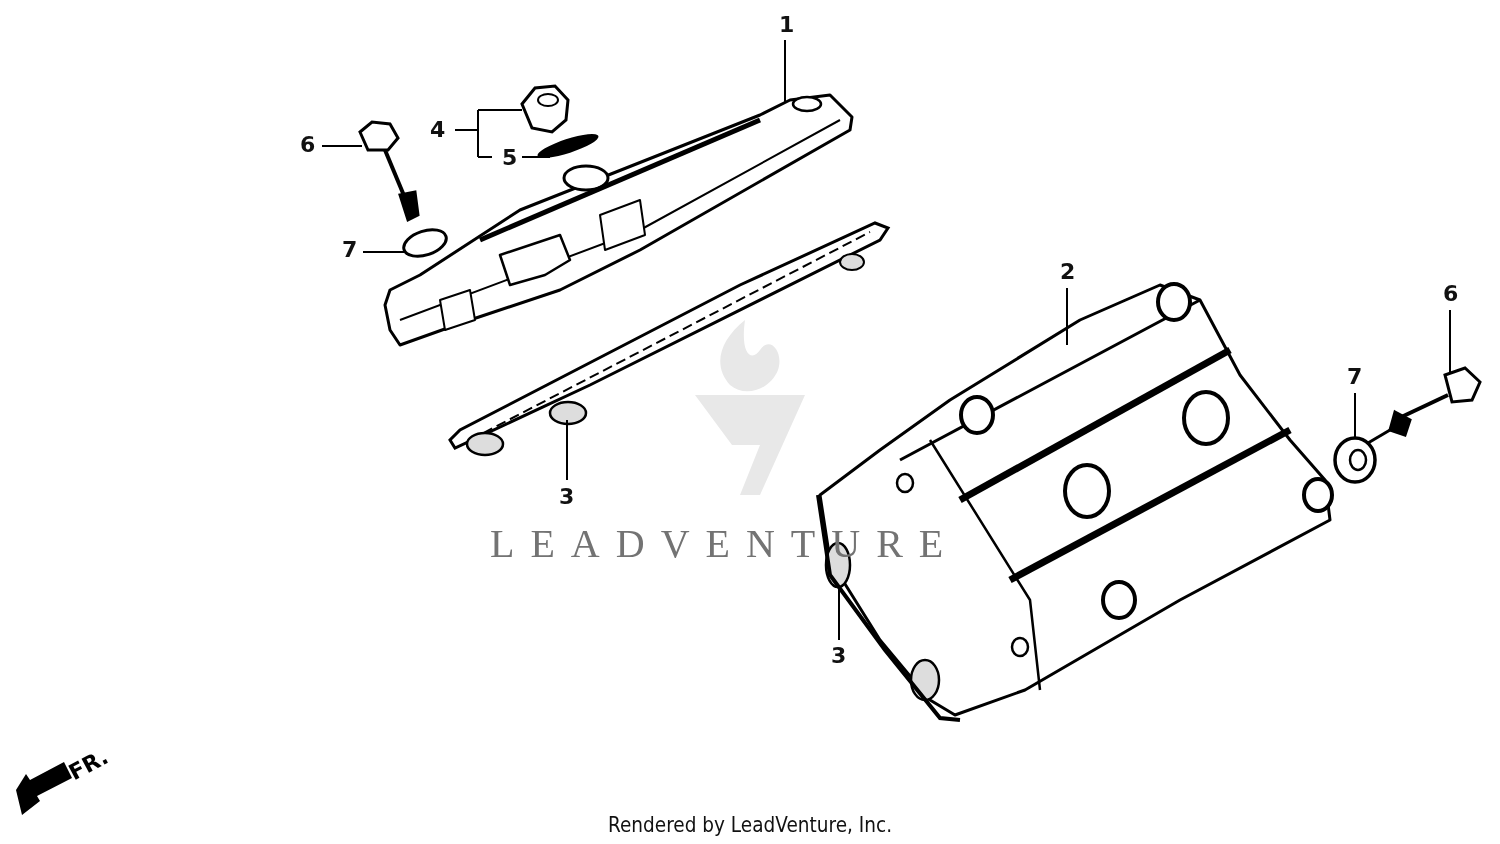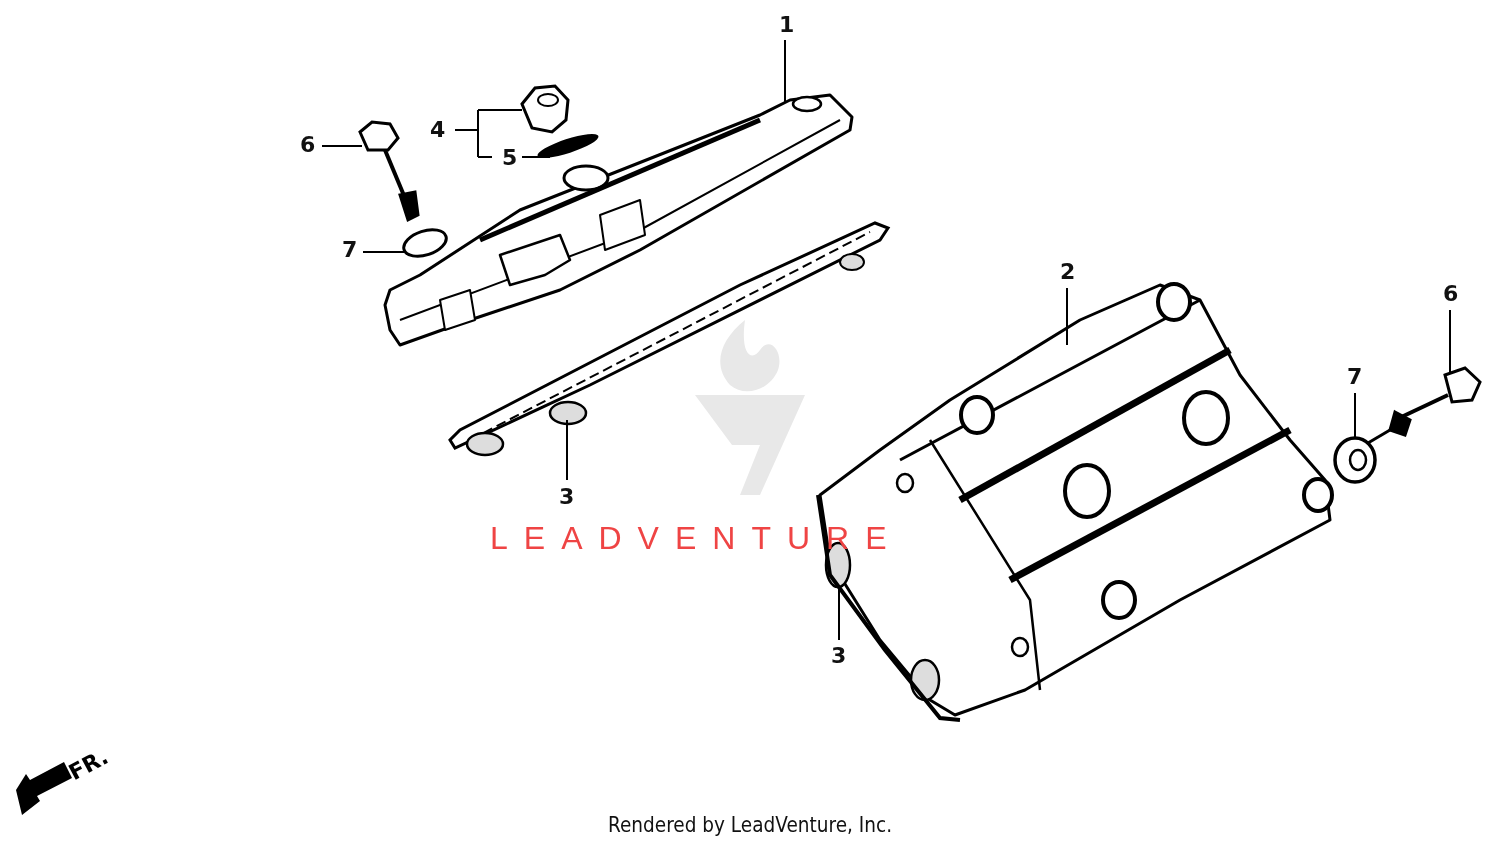--- a/index.html
+++ b/index.html
@@ -1,20 +1,20 @@
 <!DOCTYPE html>
 <html><head>
 <meta charset="utf-8">
 <style>
   html, body { margin:0; padding:0; background:#ffffff; }
   body { width:1500px; height:844px; position:relative; overflow:hidden; font-family:"Liberation Sans", sans-serif; }
   #diagram { position:absolute; left:0; top:0; width:1500px; height:844px; }
   .callout { position:absolute; font-family:"DejaVu Sans", sans-serif; font-size:22px; font-weight:bold; color:#111; line-height:1; }
   .footer { position:absolute; left:0; width:1500px; top:813px; text-align:center; font-family:"DejaVu Sans", sans-serif; font-size:21px; color:#111; transform:scaleX(0.88); transform-origin:center; }
-  .watermark-text { position:absolute; left:490px; top:520px; font-family:Liberation Sans, sans-serif; font-size:32px; letter-spacing:16px; color:#ef4444; }
+  .watermark-text { position:absolute; left:490px; top:520px; font-family:Liberation Serif, serif; font-size:40px; letter-spacing:16px; color:#737373; }
   .fr-label { position:absolute; left:68px; top:752px; font-family:"DejaVu Sans", sans-serif; font-weight:bold; font-size:22px; transform:rotate(-28deg); color:#000; }
 </style>
 </head>
 <body>
 
 <svg id="diagram" viewBox="0 0 1500 844" xmlns="http://www.w3.org/2000/svg">
 
   <g fill="#e8e8e8" stroke="none">
     <path d="M745 320 C720 340 712 365 730 385 C745 398 770 390 778 370 C784 352 770 335 760 350 C752 362 740 355 745 320 Z"></path>
     <path d="M695 395 L805 395 L760 495 L740 495 L760 445 L732 445 Z"></path>

